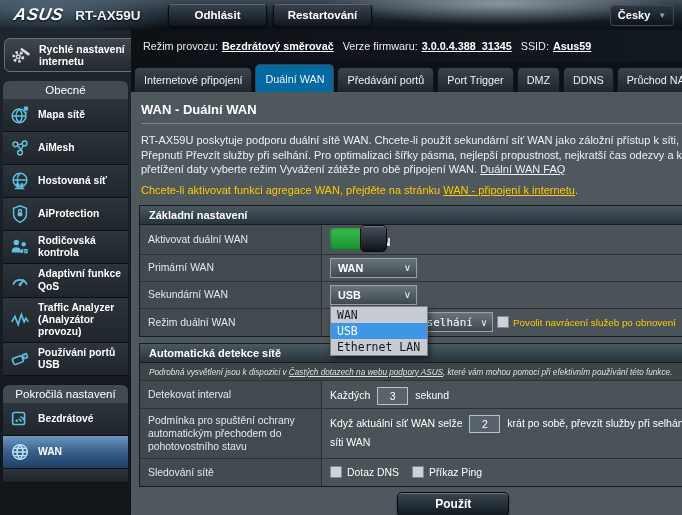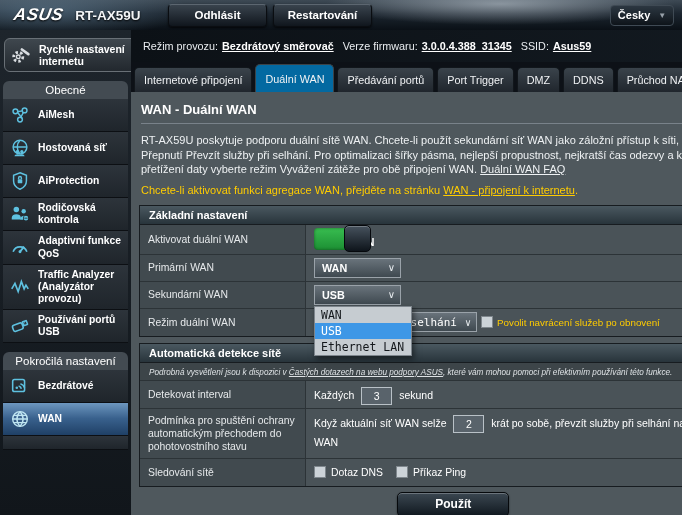--- a/index.html
+++ b/index.html
@@ -73,21 +73,21 @@
   
   .tbl { margin-top:9px; border:1px solid #171c20; background:#4a5358; }
   .tbl2 { margin-top:6px; }
   .tbl-header { padding:3px 9px; color:#fff; font-size:11px; font-weight:bold;
     background:linear-gradient(180deg,#4a5860,#28343b); border-bottom:1px solid #171c20; }
   .note-row { padding:3px 9px; color:#dde1e4; font-size:9.5px; font-style:italic;
     background:#3d4549; border-bottom:1px solid #2c3337; white-space:nowrap; }
   .note-squeeze { display:inline-block; transform:scaleX(.86); transform-origin:left center; }
   .trow { display:flex; border-bottom:1px solid #2c3337; min-height:27px; }
   .trow:last-child { border-bottom:none; }
-  .tcell-l { width:166px; flex:none; display:flex; align-items:center;
+  .tcell-l { width:182px; flex:none; display:flex; align-items:center;
     padding:5px 8px; background:#414a4f; border-right:1px solid #2c3337;
     color:#e6e9eb; font-size:10.4px; line-height:1.25; }
   .tcell-r { flex:1; display:flex; align-items:center; gap:5px; padding:3px 8px;
     color:#fff; font-size:10.5px; }
   .tcell-r.block { display:block; padding-top:5px; line-height:19px; }
 
   .toggle { position:relative; width:54px; height:22px; border-radius:4px; cursor:pointer;
     background:linear-gradient(180deg,#38bd50,#1c8f33); box-shadow:inset 0 0 3px rgba(0,0,0,.45); }
   .toggle .on-text { position:absolute; left:7px; top:8px; color:#fff; font-size:11px; font-weight:bold;margin-left:37px; }
   .toggle .knob { position:absolute; right:-3px; top:-3px; width:27px; height:27px; border-radius:5px;
@@ -151,20 +151,31 @@
               <circle cx="9" cy="14" r="5" fill="none" stroke="#d9dde1" stroke-width="3" stroke-dasharray="2.6 2.4"></circle>
               <circle cx="9" cy="14" r="2" fill="none" stroke="#d9dde1" stroke-width="1.5"></circle>
               <line x1="13" y1="6" x2="20" y2="11" stroke="#d9dde1" stroke-width="3" stroke-linecap="round"></line>
             </svg>
         </span>
         <span>Rychlé nastavení internetu</span>
       </button>
 
       <div class="side-section">Obecné</div>
 
+      <div class="side-item">
+        <span class="icn">
+          <svg viewBox="0 0 24 24" fill="none" stroke="#5ec1e0" stroke-width="1.6">
+              <circle cx="11" cy="13" r="7.5"></circle>
+              <path d="M3.5 13h15M11 5.5c-4.5 4.5-4.5 10.5 0 15M11 5.5c4.5 4.5 4.5 10.5 0 15"></path>
+              <circle cx="18.5" cy="5" r="2.6" fill="#5ec1e0" stroke="none"></circle>
+              <path d="M18.5 7.6l-1.4 2.6h2.8z" fill="#5ec1e0" stroke="none"></path>
+            </svg>
+        </span>
+        <span>Mapa sítě</span>
+      </div>
       <div class="side-item">
         <span class="icn">
           <svg viewBox="0 0 24 24" fill="none" stroke="#5ec1e0" stroke-width="1.6">
               <circle cx="7" cy="8" r="2.6"></circle>
               <circle cx="17" cy="7" r="2.6"></circle>
               <circle cx="12" cy="17" r="2.6"></circle>
               <path d="M9.4 9.2l4.8 6M9 8.5l5.5-1M15.8 9l-3 5.5"></path>
             </svg>
         </span>
         <span>AiMesh</span>

